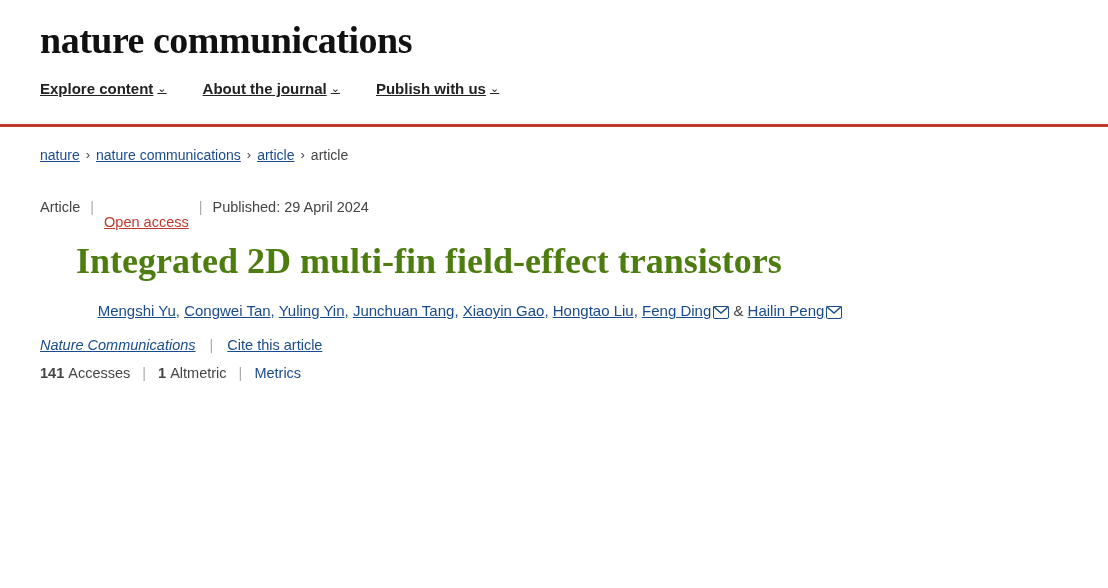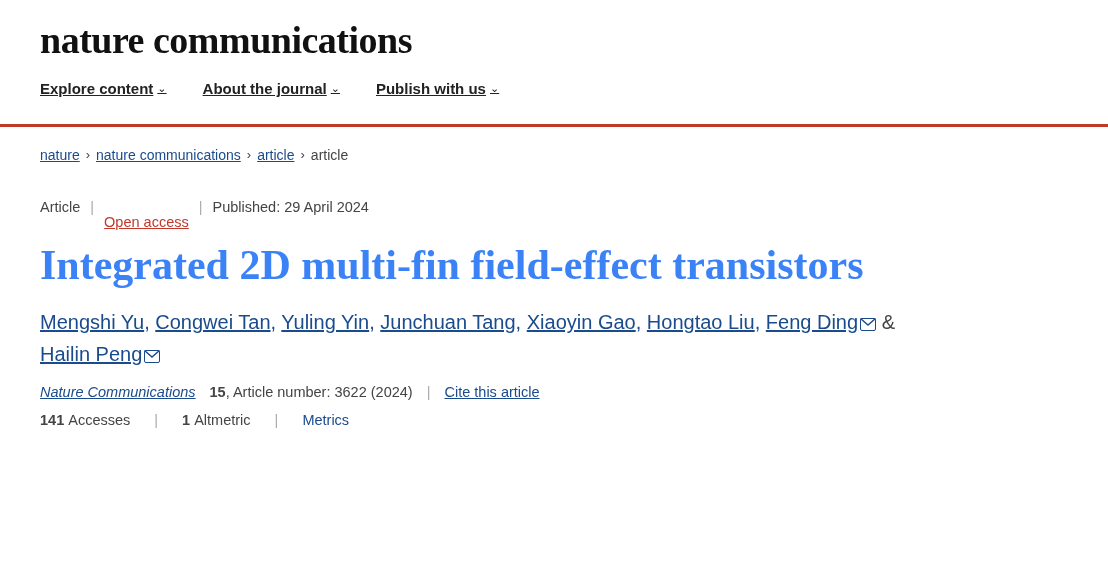--- a/index.html
+++ b/index.html
@@ -112,35 +112,37 @@
       font-weight: normal;
       margin-top: 31px;
     }
 
     .published-date {
       color: #444;
       text-align: center;
     }
 
     .article-title {
-      font-size: 42px;
+      font-size: 36px;
       font-weight: 800;
-      color: #3b82f6;
+      color: #4d7c0f;
       line-height: 1.2;
       margin-bottom: 16px;
       font-family: Georgia, 'Times New Roman', serif;
       max-width: 900px;
+      margin-left: 36px;
     }
 
     .authors-line {
-      font-size: 20px;
+      font-size: 15px;
       color: #1a4b8c;
       margin-bottom: 14px;
       line-height: 1.6;
       max-width: 860px;
+      text-align: center;
     }
 
     .authors-line a {
       color: #1a4b8c;
       text-decoration: underline;
       cursor: pointer;
     }
 
     .authors-line .amp {
       color: #444;
@@ -175,21 +177,21 @@
       color: #1a4b8c;
       text-decoration: underline;
       cursor: pointer;
     }
 
     .metrics-line {
       font-size: 14.5px;
       color: #444;
       display: flex;
       align-items: center;
-      gap: 24px;
+      gap: 12px;
     }
 
     .metrics-divider {
       color: #aaa;
     }
 
     .metrics-link {
       color: #1a4b8c;
       cursor: pointer;
     }
@@ -258,23 +260,20 @@
       </svg>
     <span class="amp">&amp;</span>
     <a>Hailin Peng</a><svg class="envelope-svg" width="16" height="13" viewBox="0 0 16 13" fill="none" xmlns="http://www.w3.org/2000/svg">
         <rect x="0.5" y="0.5" width="15" height="12" rx="1.5" stroke="#1a4b8c" fill="white"></rect>
         <polyline points="0.5,0.5 8,7 15.5,0.5" stroke="#1a4b8c" stroke-width="1.4" fill="none"></polyline>
       </svg>
   </div>
 
   <div class="journal-info">
     <a class="journal-name">Nature Communications</a>
-    <span class="journal-details">
-      <strong>15</strong>, <span>Article number: 3622 (2024)</span>
-    </span>
     <span class="journal-divider">|</span>
     <a class="cite-link">Cite this article</a>
   </div>
 
   <div class="metrics-line">
     <span>
       <strong>141</strong>&nbsp;<span>Accesses</span>
     </span>
     <span class="metrics-divider">|</span>
     <span>

